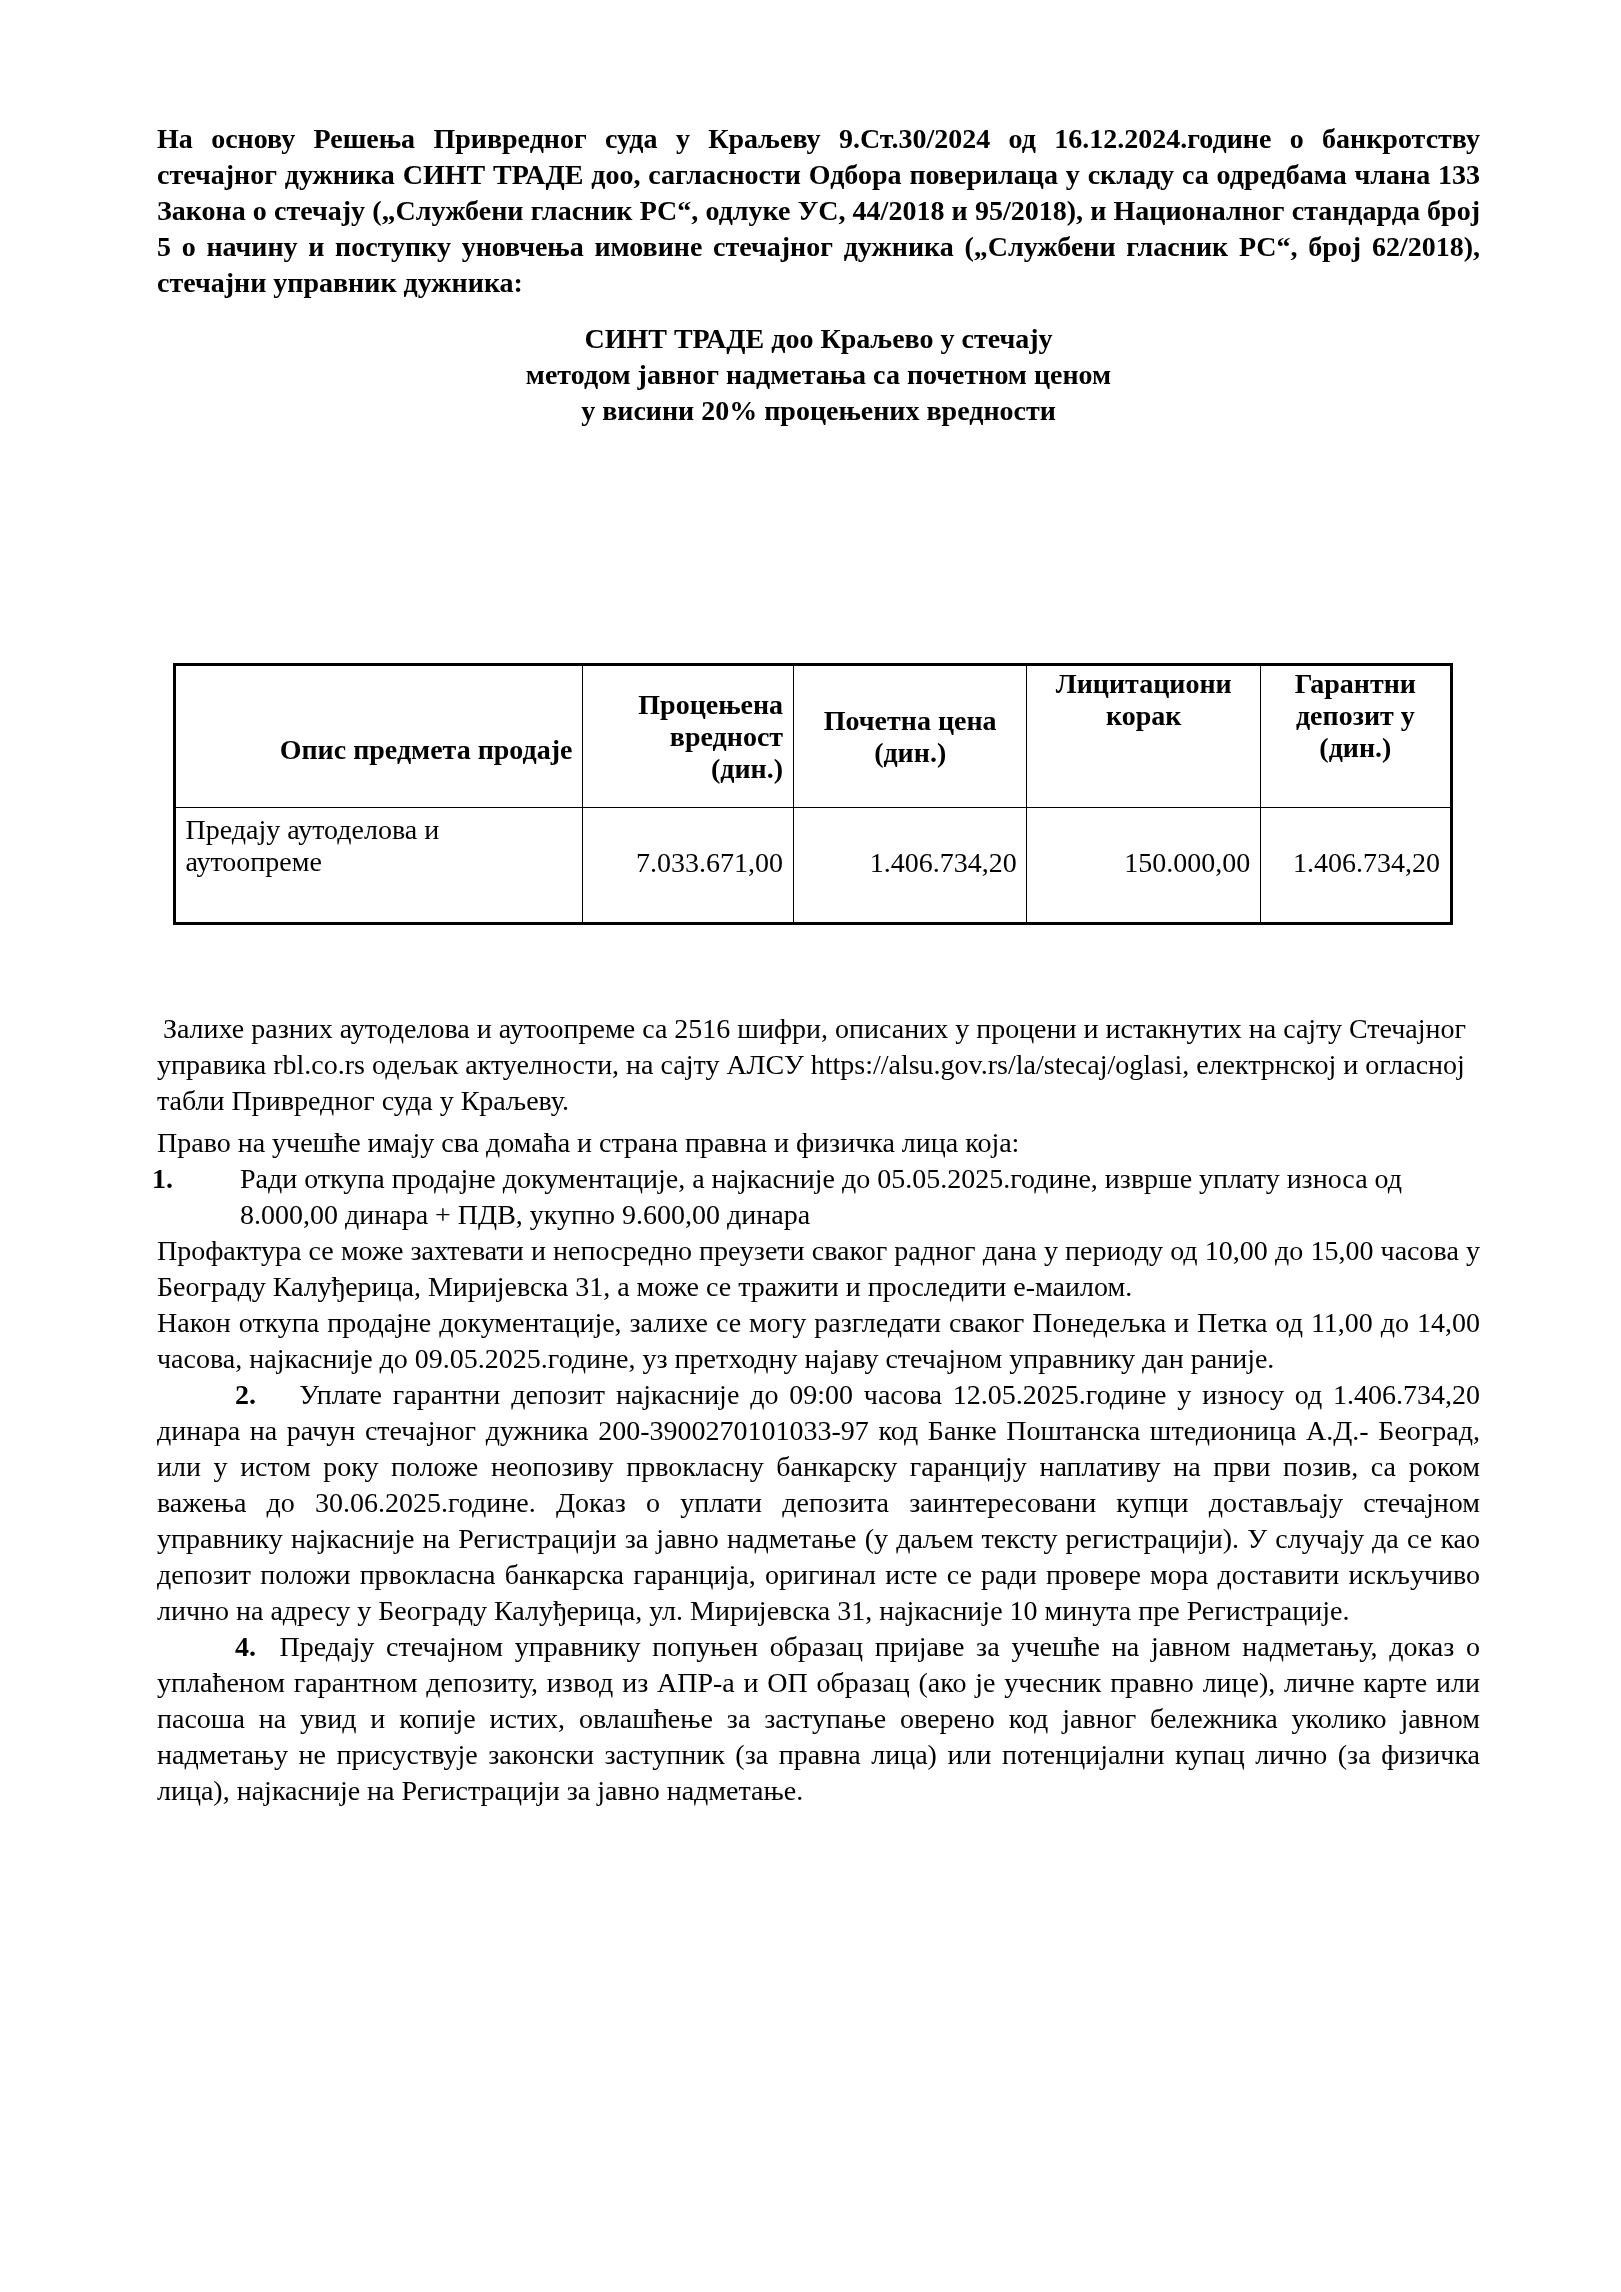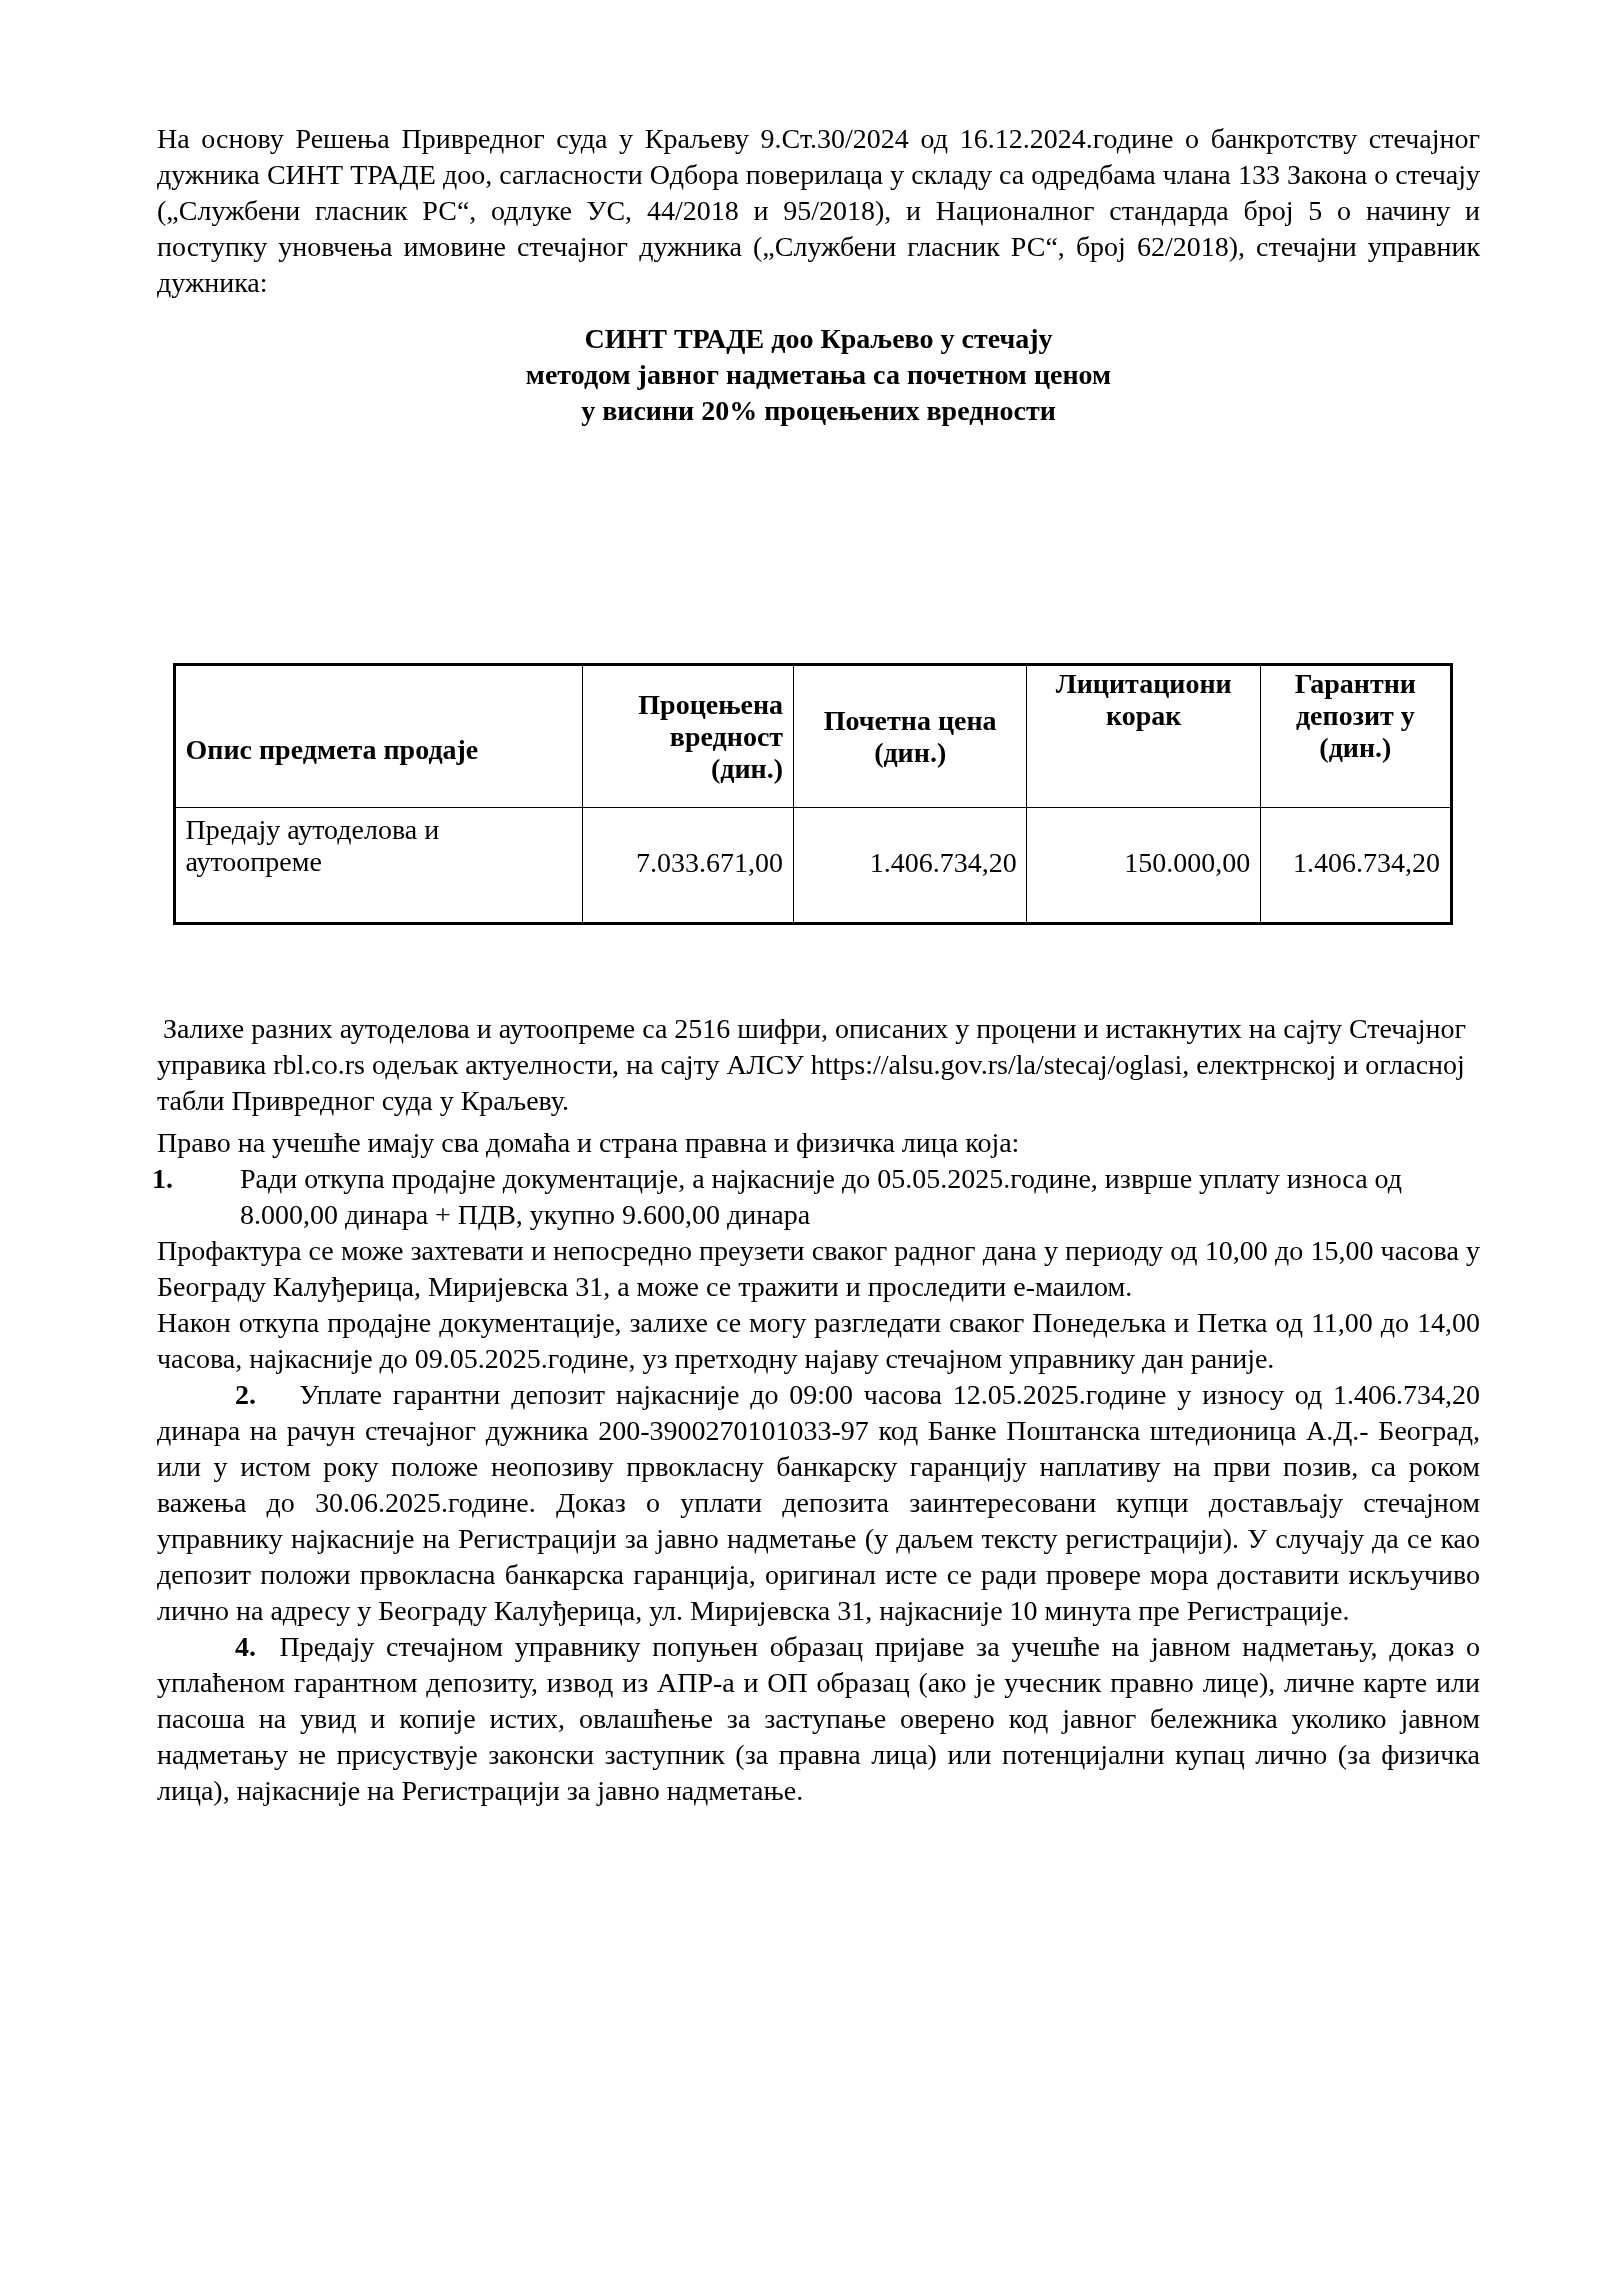--- a/index.html
+++ b/index.html
@@ -6,32 +6,32 @@
   body {
     width: 1621px; height: 2293px; position: relative; overflow: hidden;
     font-family: "Liberation Serif", "DejaVu Serif", serif;
     color: #000000;
   }
   .page { position: absolute; left: 157px; top: 0; width: 1323px; }
   .p {
     font-size: 28px; line-height: 36px; margin: 0;
     text-align: justify; text-justify: inter-word;
   }
-  .intro { position: absolute; top: 121px; left: 0; width: 1323px; }
+  .intro { position: absolute; top: 121px; left: 0; width: 1323px; font-weight: bold; }
   .center-block { position: absolute; top: 321px; left: 0; width: 1323px; text-align: center; }
   .center-block div { font-size: 28px; line-height: 36px; }
   .bold { font-weight: bold; }
   table.lot {
     position: absolute; top: 663px; left: 15.7px; width: 1280px;
     border-collapse: collapse; border: 3.9px solid #000;
     font-size: 28px; line-height: 32px;
   }
   table.lot th, table.lot td { border: 1.5px solid #000; padding: 2px 9.8px; vertical-align: middle; }
   table.lot th { font-weight: bold; height: 110px; }
-  table.lot th.c0 { text-align: left; width: 387px; vertical-align: middle; padding-top: 29px; margin-left: 20px; }
+  table.lot th.c0 { text-align: right; width: 387px; vertical-align: middle; padding-top: 29px; margin-left: 20px; }
   table.lot th.c1 { text-align: right; width: 190px; }
   table.lot th.c2 { text-align: center; width: 213px; }
   table.lot th.c3 { text-align: center; width: 213px; vertical-align: top; }
   table.lot th.c4 { text-align: center; vertical-align: top; }
   table.lot td { height: 106px; }
   table.lot td.c0 { text-align: left; vertical-align: top; padding-top: 5.9px; }
   table.lot td.num { text-align: right; padding-bottom: 5.9px; }
   .desc { position: absolute; top: 1011px; left: 0; width: 1323px; }
   .desc .p { text-align: left; }
   .rights { position: absolute; top: 1125px; left: 0; width: 1323px; }

